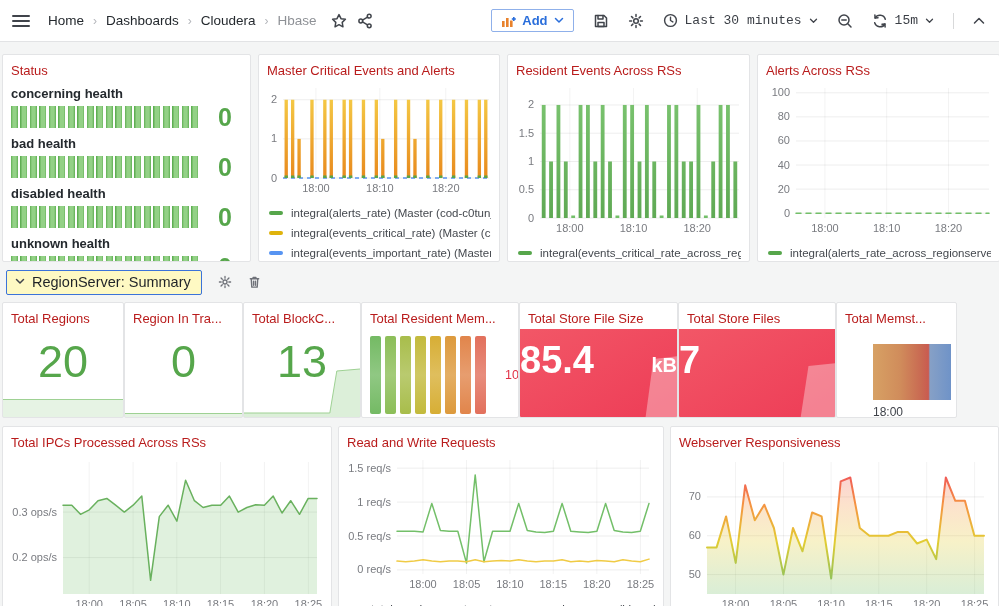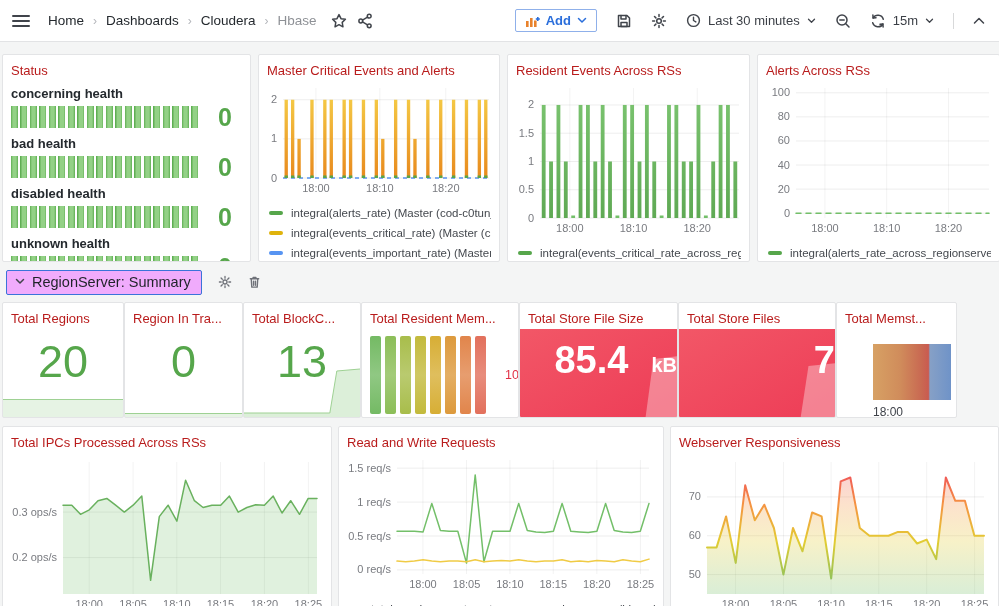--- a/index.html
+++ b/index.html
@@ -11,21 +11,21 @@
     border-bottom:1px solid #e2e3e5; padding:0 14px 0 12px; gap:10px; }
   .icon-btn { display:flex; align-items:center; justify-content:center; cursor:pointer; }
   .crumbs { display:flex; align-items:center; gap:9px; font-size:13.5px; margin-left:8px; }
   .crumb { color:#24292e; cursor:pointer; }
   .crumb.last { color:#8e9196; }
   .crumb-sep { color:#b4b6bb; font-size:12px; }
   .nav-right { margin-left:auto; display:flex; align-items:center; gap:19px; }
   .add-btn { display:flex; align-items:center; gap:6px; border:1px solid #8fb0ea;
     border-radius:2px; padding:3px 9px; background:#fff; color:#2a6edb;
     font-weight:700; font-size:13px; cursor:pointer; }
-  .tool-group { display:flex; align-items:center; gap:7px; font-size:13px; color:#3b3f46; cursor:pointer; }
+  .tool-group { display:flex; align-items:center; gap:7px; font-size:13px; color:#3b3f46; cursor:pointer;font-family:Liberation Mono, monospace; }
   .v-divider { width:1px; height:16px; background:#d8d9da; }
   svg.ico { stroke:#40444b; stroke-width:1.5; fill:none; stroke-linecap:round; stroke-linejoin:round; }
   svg.ico.blue { stroke:#2a6edb; }
 
   
   .dash { padding:12px 2px 0 2px; }
   .panel { background:#fff; border:1px solid #e3e4e6; border-radius:2px;
     padding:6px 8px; position:relative; overflow:hidden; }
   .panel-title { font-size:13px; font-weight:500; color:#b91c1c; line-height:19px;
     white-space:nowrap; overflow:hidden; cursor:pointer; }
@@ -44,36 +44,36 @@
   .legend { padding:3px 0 0 2px; }
   .legend-item { display:flex; align-items:center; gap:8px; height:20px;
     font-size:11.5px; color:#44484e; white-space:nowrap; overflow:hidden; cursor:pointer; }
   .legend-swatch { width:14px; height:3.5px; border-radius:2px; flex:none; }
 
   svg.chart text { font-size:11px; fill:#797b80; }
 
   
   .rowhdr { display:flex; align-items:center; gap:16px; height:28px; margin:6px 4px 6px 4px; }
   .row-title-btn { display:flex; align-items:center; gap:7px; border:1px solid #3b73d9;
-    border-radius:2px; background:#f0abfc; padding:3px 10px 4px 8px; font-size:14.5px;
+    border-radius:2px; background:#fef9c3; padding:3px 10px 4px 8px; font-size:14.5px;
     font-weight:500; color:#1f2328; cursor:pointer; }
 
   
   .row2 { display:grid; grid-template-columns:122px 119px 118px 158px 159px 158px 121px;
     }
   .row2 .panel { height:116px; }
   .stat-big { position:absolute; left:0; right:0; top:34px; text-align:center;
     font-size:45px; font-weight:500; color:#56a64b; line-height:50px; }
   .spark-band { position:absolute; left:0; right:0; bottom:0;
     background:rgba(115,191,105,0.18); border-top:1px solid #9ed193; }
   .spark-svg { position:absolute; left:0; right:0; bottom:0; width:100%; }
   .stat-red-fill { position:absolute; top:26px; left:0; right:0; bottom:0;
     background:linear-gradient(150deg,#f25767 0%,#ee3f58 90%); }
   .stat-red-value { position:absolute; inset:0; display:flex; align-items:center;
-    justify-content:flex-end; color:#fff; font-weight:700; }
+    justify-content:space-between; color:#fff; font-weight:700; }
   .red-num { font-size:38px; }
   .red-unit { font-size:20px; margin-left:23px; margin-top:10px; }
   .resident-row { display:flex; align-items:center; margin-top:8px; gap:8px; }
   .resident-segs { display:flex; gap:4px; }
   .resident-segs i { width:11px; height:78px; border-radius:2px; }
   .resident-val { color:#e02f44; font-weight:400; font-size:12.5px; white-space:nowrap;margin-left:11px; }
   .memst-rect { width:78px; height:56px; margin:16px 0 5px 28px;
     background:linear-gradient(90deg,#d7a164 0%,#d08c5b 35%,#c96952 62%,#ca5b50 71%,#86a0c6 73%,#6f93c8 100%); }
   .memst-x { font-size:12px; color:#3f434a; margin-left:28px; }
 

